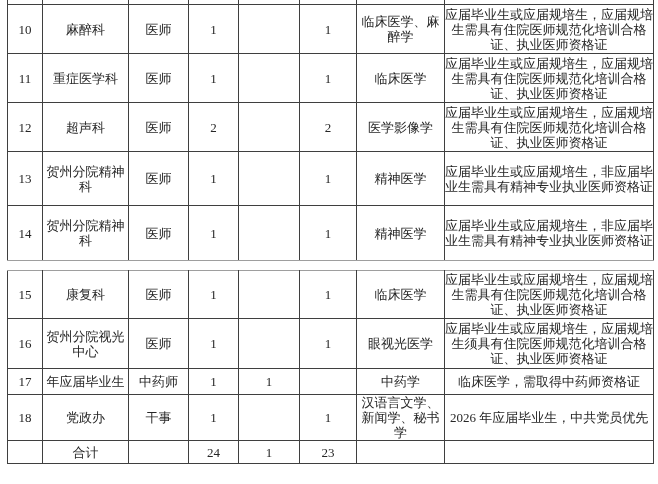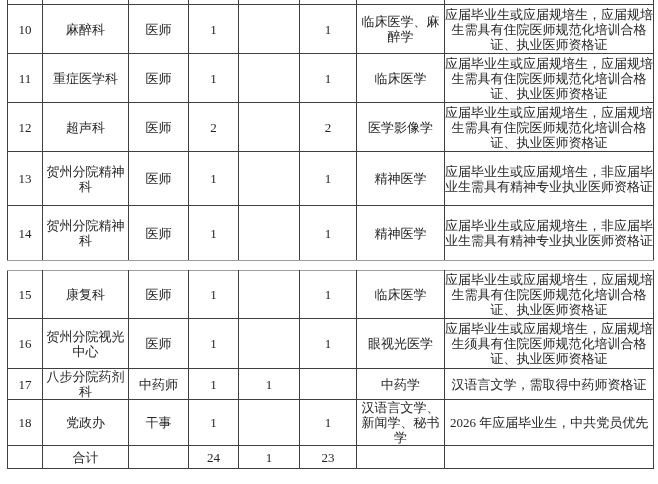--- a/index.html
+++ b/index.html
@@ -175,27 +175,27 @@
         <td class="c-dept">贺州分院视光中心</td>
         <td>医师</td>
         <td>1</td>
         <td></td>
         <td>1</td>
         <td class="c-major">眼视光医学</td>
         <td class="c-req">应届毕业生或应届规培生，应届规培生须具有住院医师规范化培训合格证、执业医师资格证</td>
       </tr>
       <tr style="height:26px">
         <td>17</td>
-        <td class="c-dept">八步分院药剂科</td>
+        <td class="c-dept">年应届毕业生</td>
         <td>中药师</td>
         <td>1</td>
         <td>1</td>
         <td></td>
         <td class="c-major">中药学</td>
-        <td class="c-req">汉语言文学，需取得中药师资格证</td>
+        <td class="c-req">临床医学，需取得中药师资格证</td>
       </tr>
       <tr style="height:43px">
         <td>18</td>
         <td class="c-dept">党政办</td>
         <td>干事</td>
         <td>1</td>
         <td></td>
         <td>1</td>
         <td class="c-major">汉语言文学、新闻学、秘书学</td>
         <td class="c-req">2026 年应届毕业生，中共党员优先</td>

